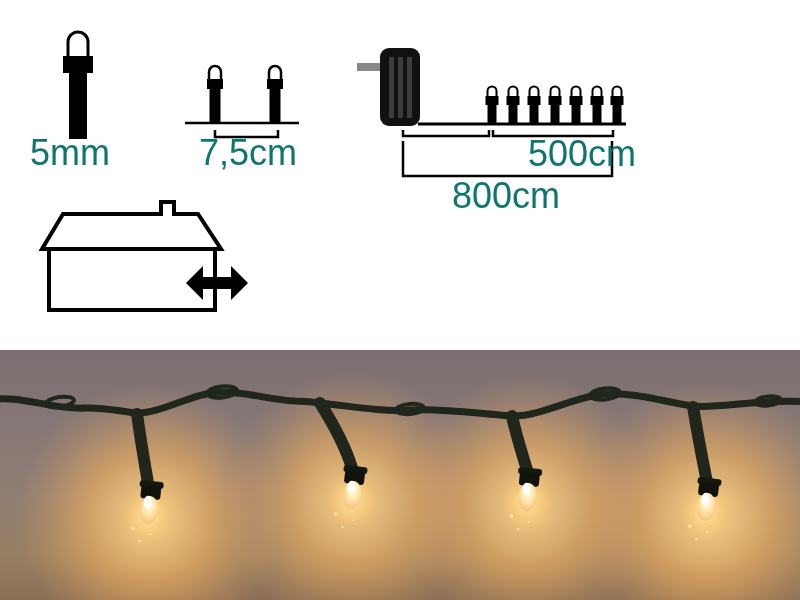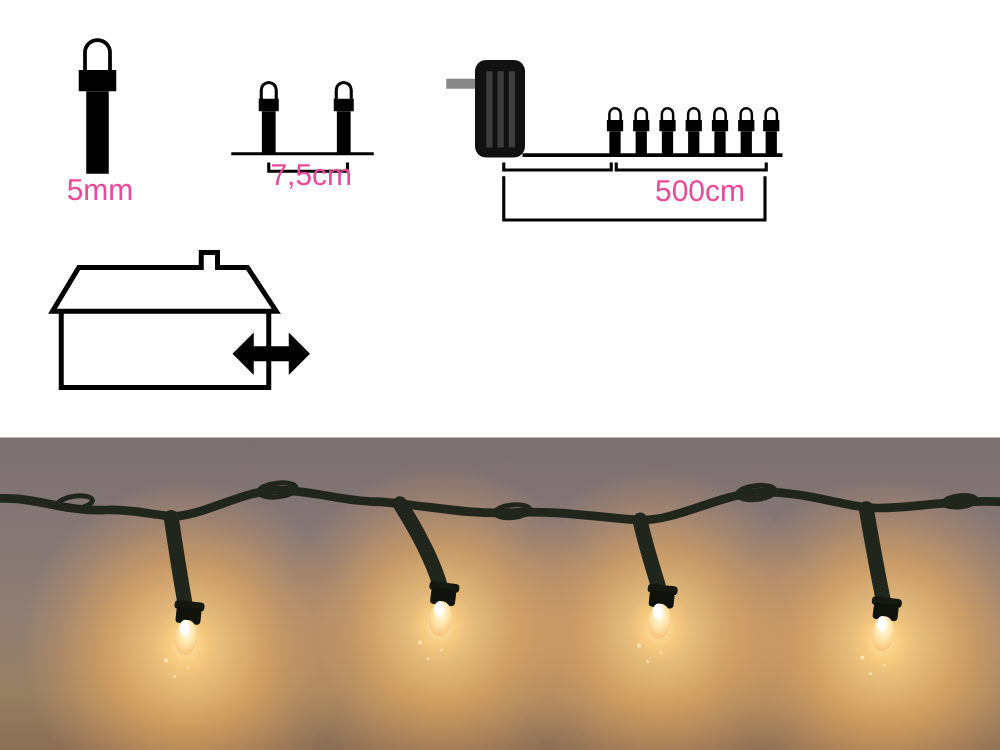--- a/index.html
+++ b/index.html
@@ -2,22 +2,22 @@
 <html><head>
 <meta charset="utf-8">
 <style>
   html,body{margin:0;padding:0;background:#ffffff;}
   .canvas{
     position:relative;width:800px;height:600px;background:#ffffff;overflow:hidden;
     font-family:"Liberation Sans", sans-serif;color:#000;
   }
   .abs{position:absolute;}
   .spec-label{
-    position:absolute;font-size:24px;line-height:28px;color:#ec4899;
-    text-align:center;white-space:nowrap;
+    position:absolute;font-size:36px;line-height:28px;color:#0f766e;
+    white-space:nowrap;
   }
   
   .photo{
     position:absolute;left:0;top:350px;width:800px;height:250px;
     background:
       radial-gradient(circle 170px at 150px 168px, rgba(255,216,140,0.95) 0%, rgba(244,178,95,0.60) 38%, rgba(226,162,96,0.25) 62%, rgba(200,150,95,0) 78%),
       radial-gradient(circle 165px at 353px 152px, rgba(255,216,140,0.92) 0%, rgba(244,178,95,0.58) 38%, rgba(226,162,96,0.24) 62%, rgba(200,150,95,0) 78%),
       radial-gradient(circle 165px at 528px 155px, rgba(255,216,140,0.92) 0%, rgba(244,178,95,0.58) 38%, rgba(226,162,96,0.24) 62%, rgba(200,150,95,0) 78%),
       radial-gradient(circle 170px at 708px 165px, rgba(255,216,140,0.95) 0%, rgba(244,178,95,0.60) 38%, rgba(226,162,96,0.25) 62%, rgba(200,150,95,0) 78%),
       linear-gradient(180deg,#7c6f71 0%,#857776 28%,#907e73 58%,#977f62 82%,#8a6e55 100%);
@@ -43,21 +43,21 @@
       <rect x="24" y="19" width="16" height="10" fill="#000"></rect>
       <rect x="26.5" y="29" width="11" height="34" fill="#000"></rect>
     </g>
     <g>
       <path d="M86 21 V12 A6 6 0 0 1 98 12 V21 Z" fill="#fff" stroke="#000" stroke-width="2.5"></path>
       <rect x="84" y="19" width="16" height="10" fill="#000"></rect>
       <rect x="86.5" y="29" width="11" height="34" fill="#000"></rect>
     </g>
     <path d="M32 70 V77 H95 V70" fill="none" stroke="#000" stroke-width="2.5"></path>
   </svg>
-  <div class="spec-label" style="left:199px;top:127px;width:100px">7,5cm</div>
+  <div class="spec-label" style="left:199px;top:139px;width:100px">7,5cm</div>
 
   <svg class="abs" style="left:352px;top:40px" width="280" height="145" viewBox="0 0 280 145">
     <rect x="5" y="23" width="24" height="8" fill="#888"></rect>
     <g>
       <rect x="28" y="8" width="40" height="78" rx="9" fill="#111"></rect>
       <rect x="37" y="17" width="5" height="61" fill="#3d3d3d"></rect>
       <rect x="46" y="17" width="5" height="61" fill="#3d3d3d"></rect>
       <rect x="55" y="17" width="5" height="61" fill="#3d3d3d"></rect>
     </g>
     <line x1="66" y1="84" x2="274" y2="84" stroke="#000" stroke-width="3"></line>
@@ -95,21 +95,22 @@
       <g transform="translate(265,0)">
           <path d="M-4.5 58 V51 A4.5 4.5 0 0 1 4.5 51 V58 Z" fill="#fff" stroke="#000" stroke-width="2"></path>
           <rect x="-6.5" y="56" width="13" height="9" fill="#000"></rect>
           <rect x="-4.5" y="65" width="9" height="19" fill="#000"></rect>
         </g>
     </g>
     <path d="M51 90 V96 H137 V90" fill="none" stroke="#000" stroke-width="2.5"></path>
     <path d="M141 90 V96 H261 V90" fill="none" stroke="#000" stroke-width="2.5"></path>
     <path d="M51 101 V136 H260 V101" fill="none" stroke="#000" stroke-width="2.5"></path>
   </svg>
-  <div class="spec-label" style="left:510px;top:140px;width:100px">500cm</div>
+  <div class="spec-label" style="left:528px;top:140px;width:100px">500cm</div>
+  <div class="spec-label" style="left:452px;top:182px;width:100px">800cm</div>
 
   <svg class="abs" style="left:30px;top:193px" width="230" height="125" viewBox="0 0 230 125">
     <path d="M12 56 L33 21 L131 21 L131 9 L144 9 L144 21 L168 21 L191 56 Z" fill="#ffffff" stroke="#000" stroke-width="4" stroke-linejoin="miter"></path>
     <path d="M19 56 L19 117 L185 117 L185 56" fill="none" stroke="#000" stroke-width="4"></path>
     <polygon points="156,90 173,73 173,84 201,84 201,73 218,90 201,107 201,96 173,96 173,107" fill="#000"></polygon>
   </svg>
 
   <div class="photo">
     <svg width="800" height="250" viewBox="0 0 800 250">
       <defs>

